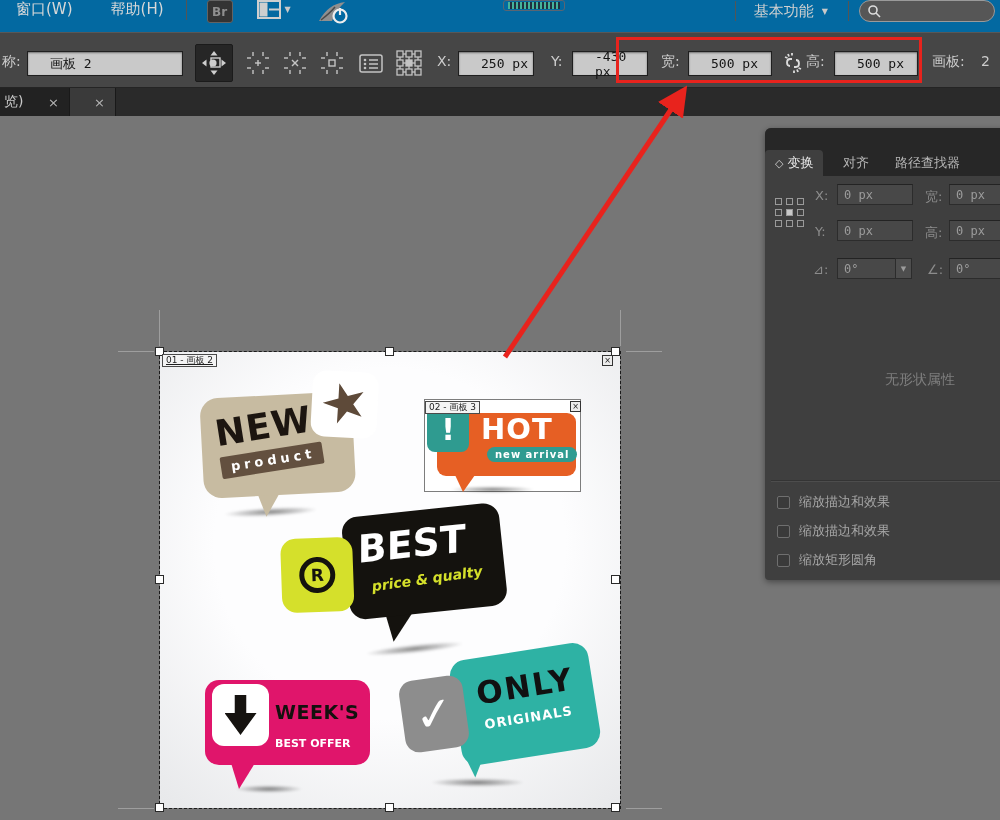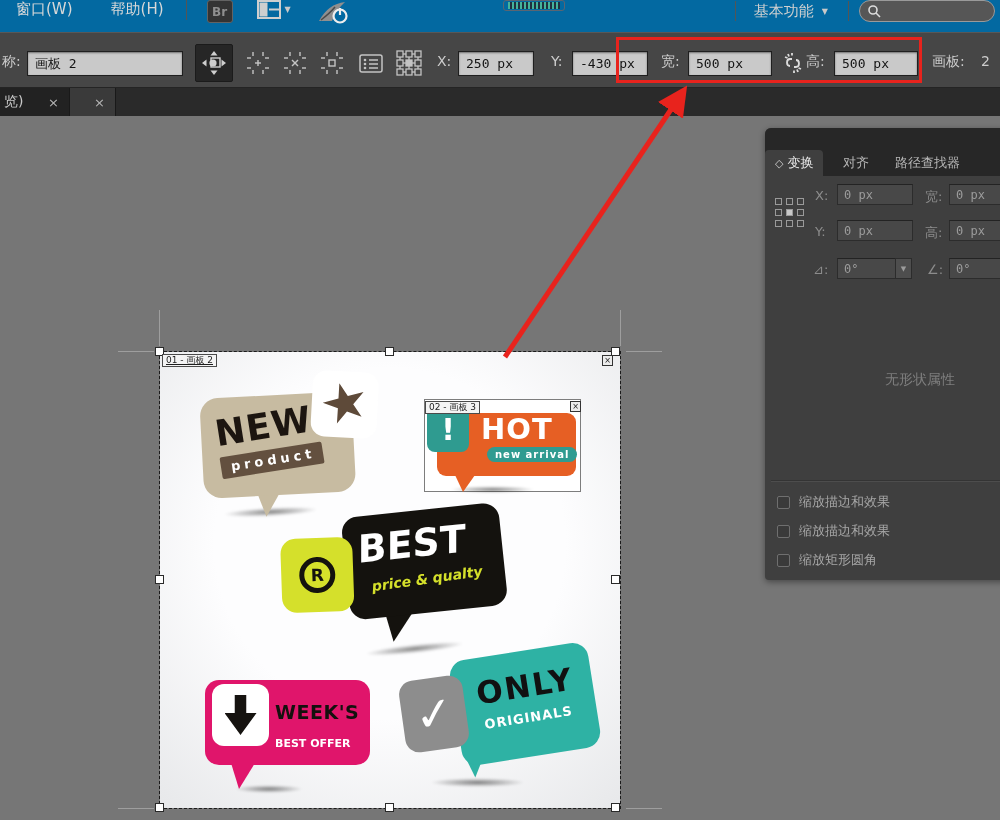--- a/index.html
+++ b/index.html
@@ -24,21 +24,21 @@
   .workspace { color:#d0d0d0; font-size:15px; margin:0 8px; }
   .searchbox { width:136px; height:22px; border:1px solid #9a9a9a; border-radius:11px; background:#565656;
                display:flex; align-items:center; padding-left:7px; gap:4px; color:#ddd; font-size:12px;}
 
   
   #controlbar { position:absolute; left:0; top:32px; width:1000px; height:56px; background:#464646;
                 border-top:1px solid #585858; border-bottom:1px solid #242424; }
   .cb-label { position:absolute; color:#cccccc; font-size:14px; top:20px; }
   .ipt { position:absolute; top:18px; height:25px; background:#c9c9c9; border:1px solid #1f1f1f;
          box-shadow:inset 0 1px 2px rgba(0,0,0,.45); color:#141414; font-size:13px;
-         font-family:"DejaVu Sans Mono","Liberation Mono",monospace; display:flex; align-items:center; padding-left:7px; }
+         font-family:"DejaVu Sans Mono","Liberation Mono",monospace; display:flex; align-items:center; padding-left:22px; }
   .cb-btn { position:absolute; top:15px; width:30px; height:30px; display:flex; align-items:center; justify-content:center;
             border-radius:2px; }
   .cb-btn.pressed { background:#262626; border:1px solid #1b1b1b; width:38px; height:38px; top:11px; }
   .red-rect { position:absolute; left:616px; top:4px; width:306px; height:46px;
               border:3px solid #e8231d; pointer-events:none; }
 
   
   #tabbar { position:absolute; left:0; top:88px; width:1000px; height:28px; background:#2a2a2a; display:flex; }
   .doc-tab { height:28px; display:flex; align-items:center; color:#c9c9c9; font-size:14px; border-right:1px solid #191919; }
   .doc-tab .close { color:#b5b5b5; font-size:13px; margin:0 10px; }

